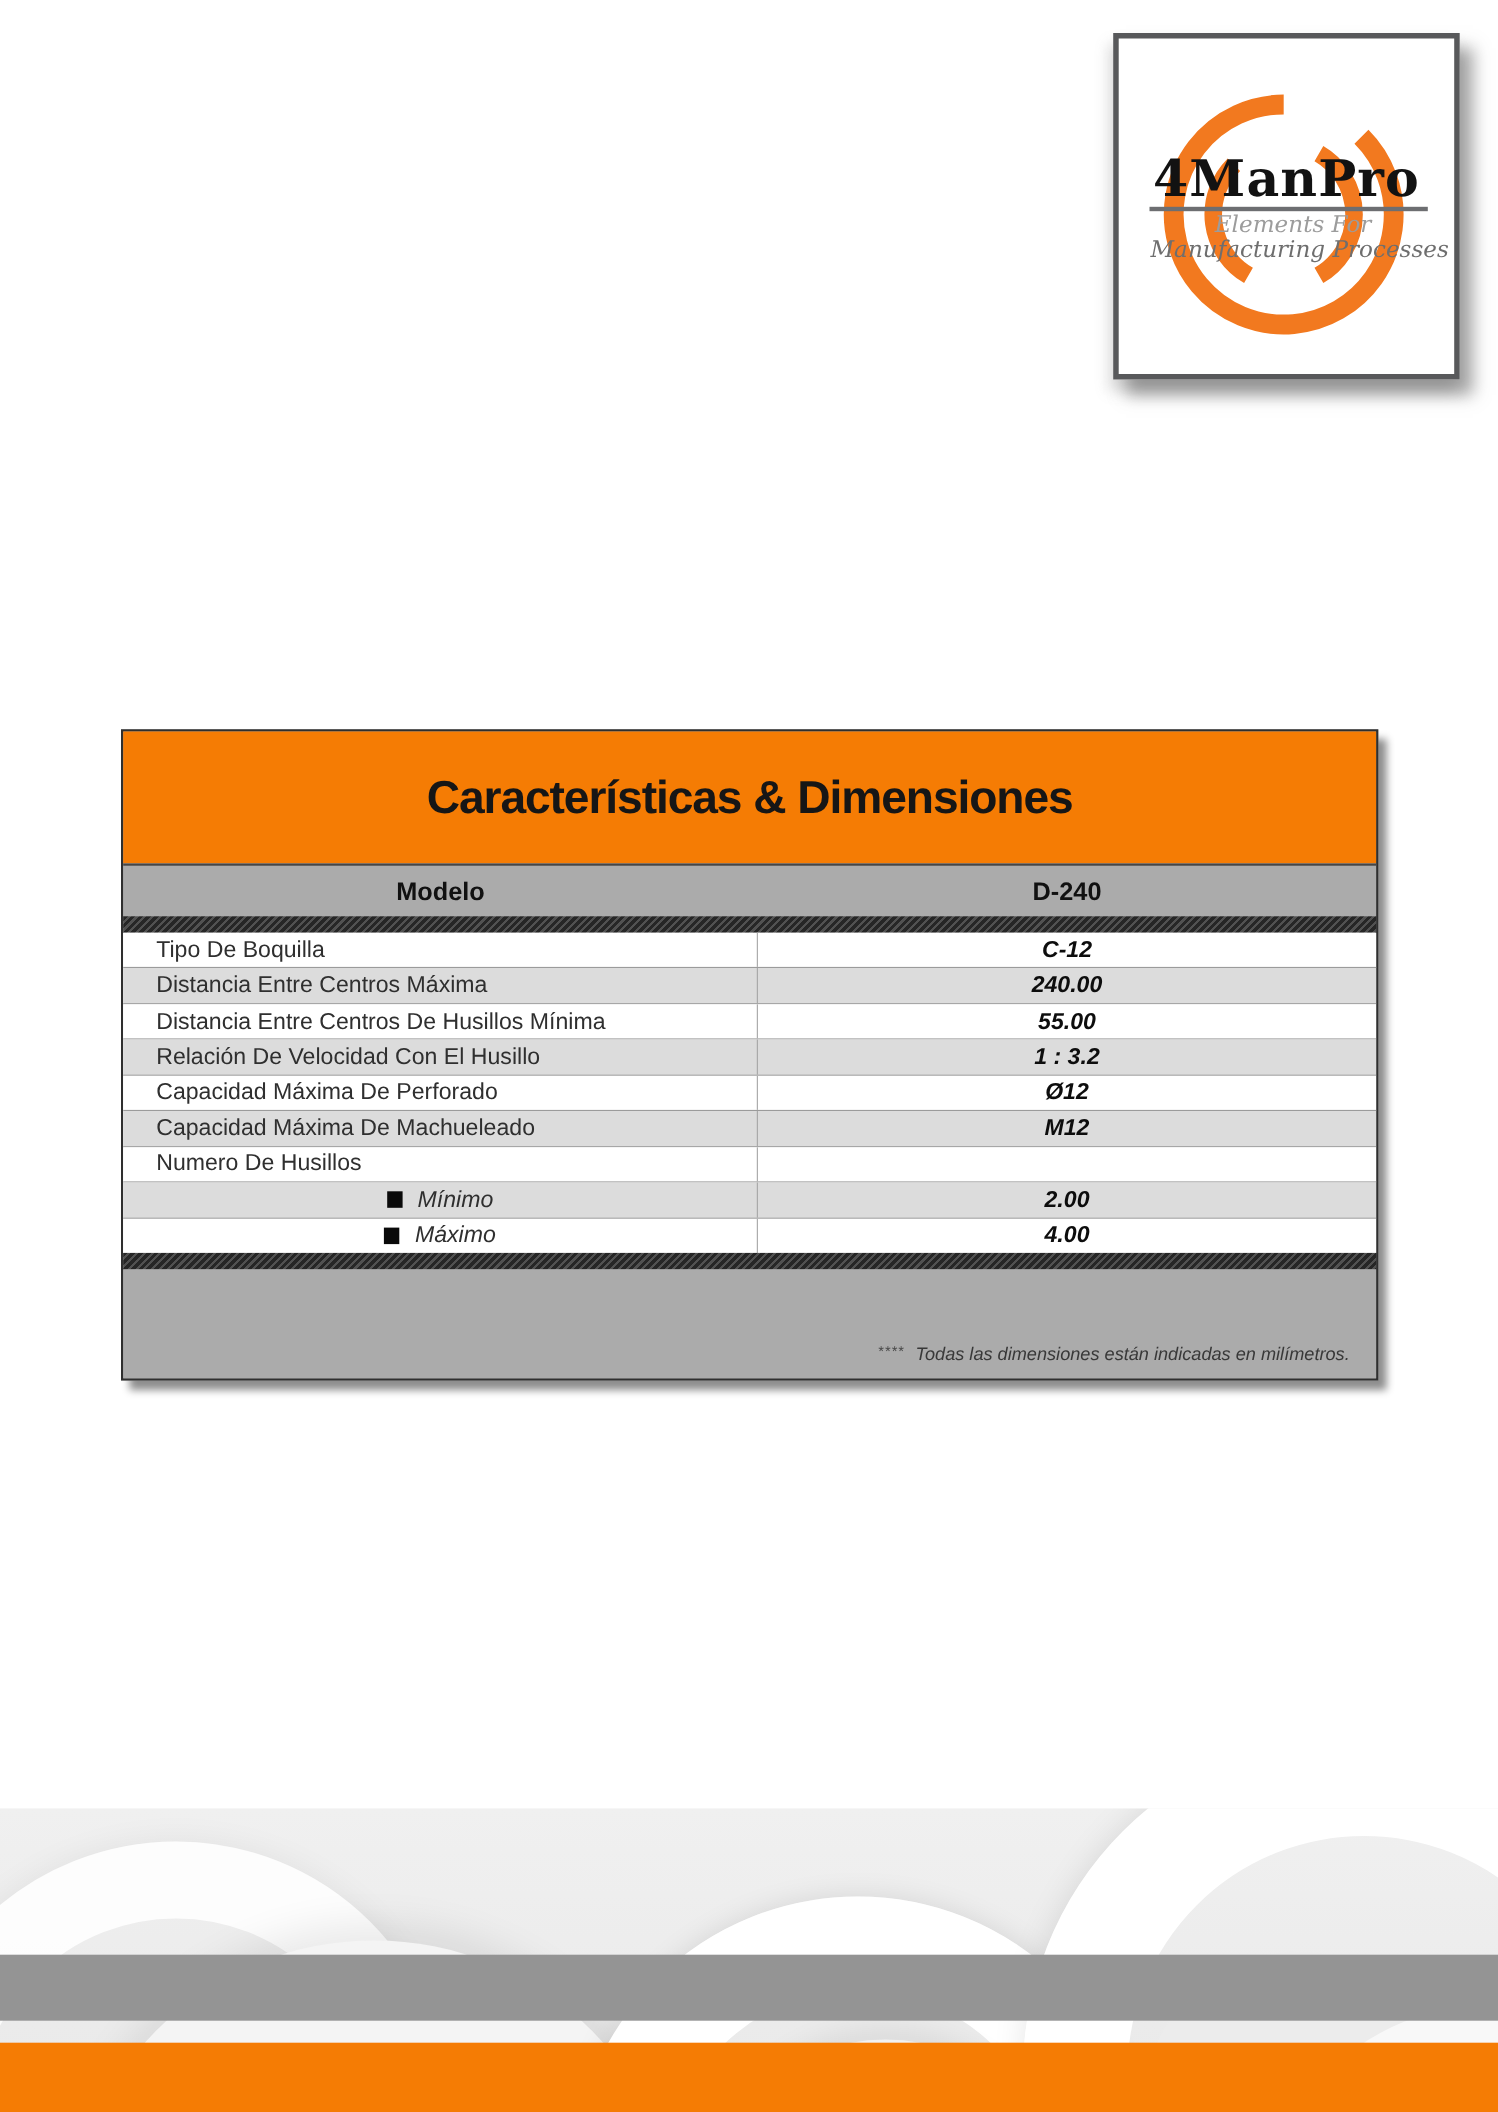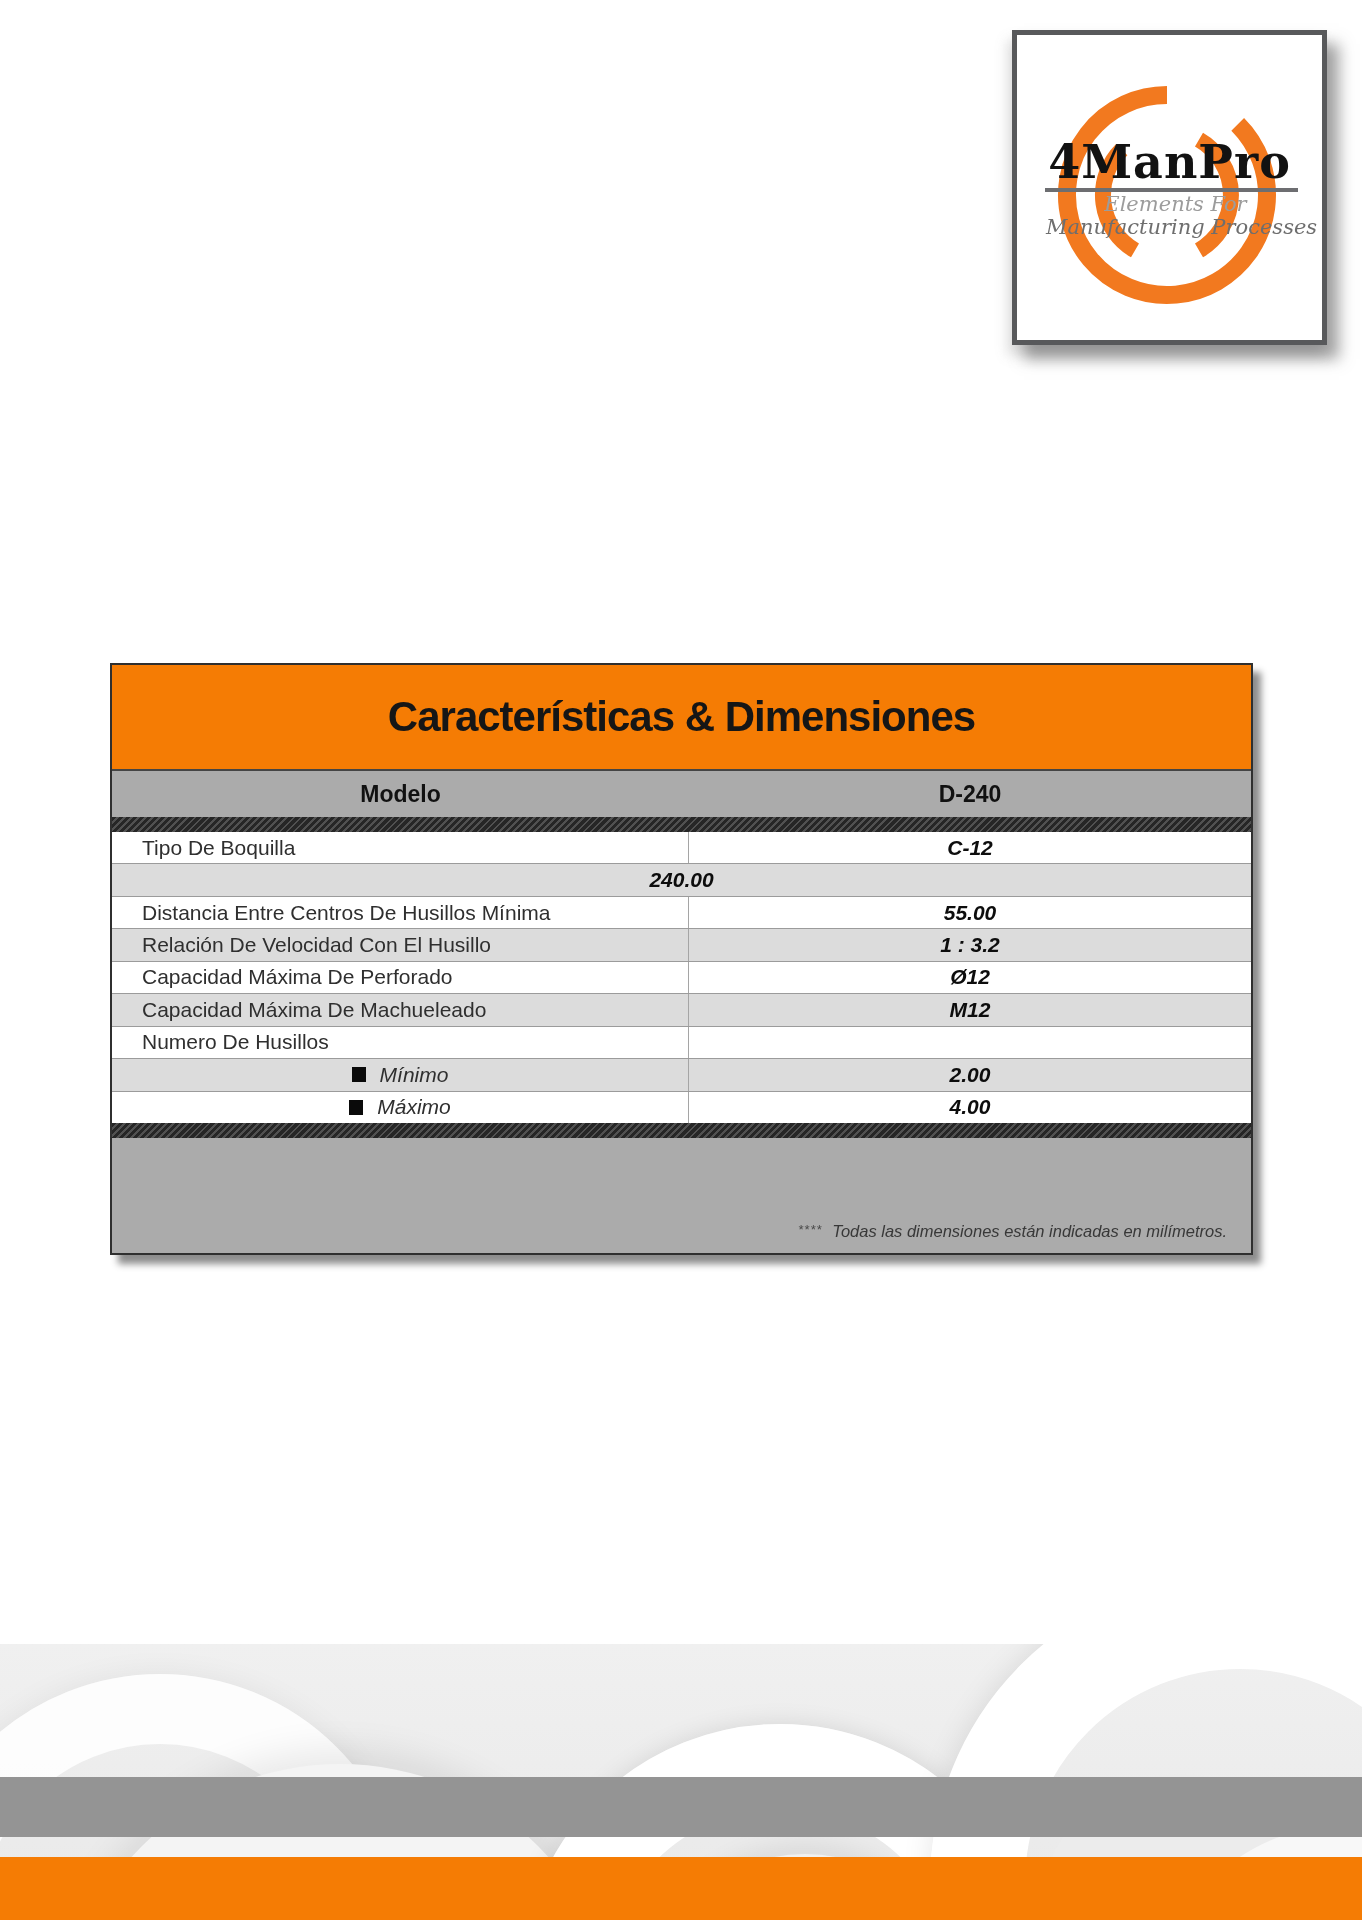--- a/index.html
+++ b/index.html
@@ -32,21 +32,21 @@
   }
 
   
   .spec-table{
     position:absolute;left:110px;top:663px;width:1143px;height:592px;
     border:2px solid #2f2f2f;box-sizing:border-box;background:#ababab;
     box-shadow:8px 9px 7px rgba(0,0,0,0.45);
     display:flex;flex-direction:column;
   }
   .t-title{
-    height:104px;background:#F57C04;display:flex;align-items:center;justify-content:center;
+    height:120px;background:#F57C04;display:flex;align-items:center;justify-content:center;
     font-size:42px;font-weight:bold;letter-spacing:-1px;color:#161616;
   }
   .t-header{
     height:48px;box-sizing:border-box;border-top:2px solid #454545;
     background:#ababab;display:flex;align-items:center;
     font-size:23px;font-weight:bold;color:#111111;
   }
   .t-header .hcell-l{width:577px;text-align:center;}
   .t-header .hcell-r{flex:1;text-align:center;}
   .hatch{
@@ -121,20 +121,23 @@
     </div>
     <div class="hatch"></div>
     <div class="t-body">
         <div class="trow">
           <div class="tcell-label">
             <span>Tipo De Boquilla</span>
           </div>
           <div class="tcell-value">C-12</div>
         </div>
         <div class="trow">
+          <div class="tcell-label">
+            <span>Distancia Entre Centros Máxima</span>
+          </div>
           <div class="tcell-value">240.00</div>
         </div>
         <div class="trow">
           <div class="tcell-label">
             <span>Distancia Entre Centros De Husillos Mínima</span>
           </div>
           <div class="tcell-value">55.00</div>
         </div>
         <div class="trow">
           <div class="tcell-label">

